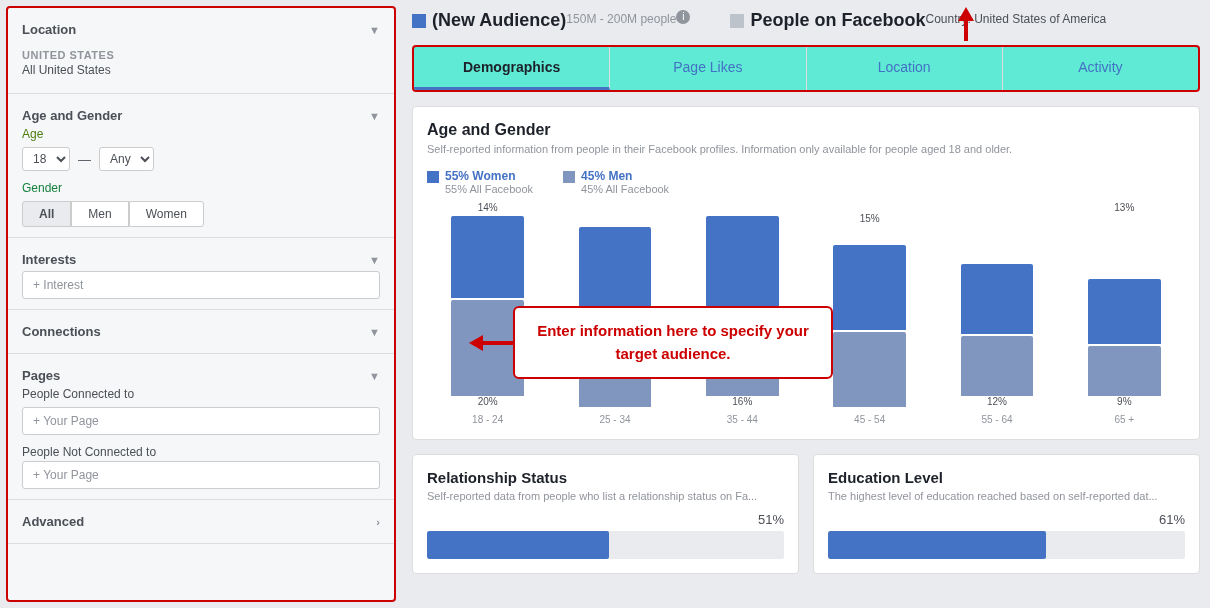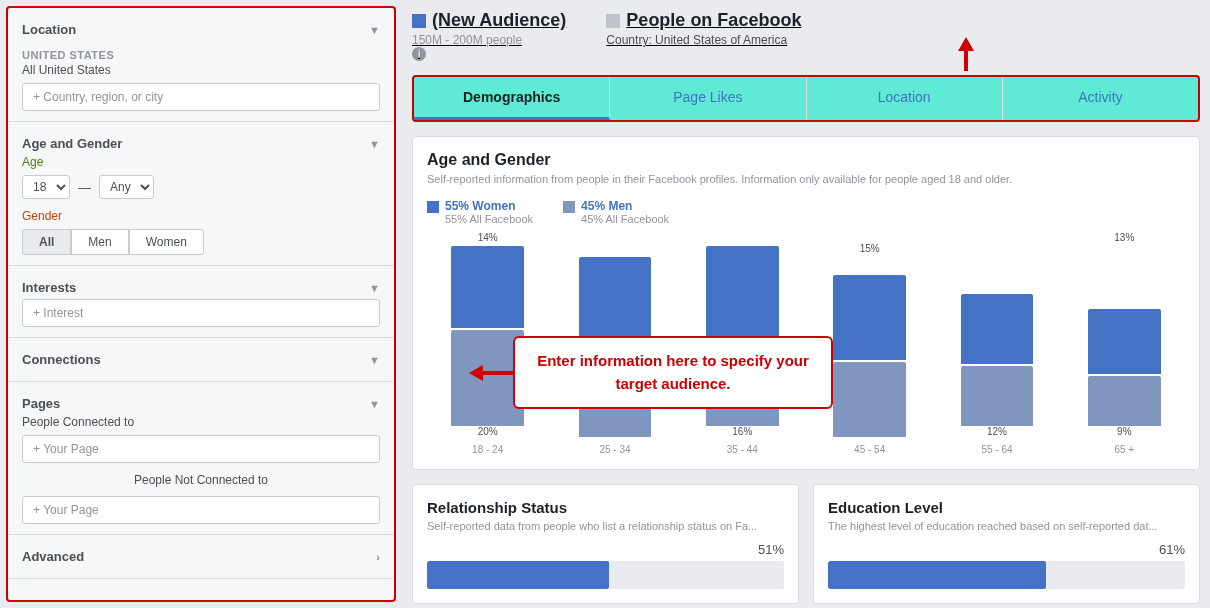--- a/index.html
+++ b/index.html
@@ -79,21 +79,21 @@
       border: 1px solid #ccc;
       border-radius: 3px;
       background: #fff;
       padding: 3px 6px;
       font-size: 12px;
       color: #4b4f56;
     }
 
     .age-dash { font-size: 13px; color: #4b4f56; }
 
-    .gender-label { font-size: 12px; color: #c2410c; margin-bottom: 6px; }
+    .gender-label { font-size: 12px; color: #15803d; margin-bottom: 6px; }
 
     .gender-buttons {
       display: flex;
       gap: 0;
     }
 
     .gender-btn {
       padding: 5px 16px;
       border: 1px solid #ccc;
       background: #fff;
@@ -120,21 +120,21 @@
     }
 
     
     .audience-header {
       display: flex;
       gap: 40px;
       margin-bottom: 10px;
       padding: 4px 0;
     }
 
-    .audience-block { display: flex; flex-direction: column; text-decoration: underline; }
+    .audience-block { display: flex; flex-direction: row; }
 
     .audience-title {
       font-size: 18px;
       font-weight: bold;
       color: #1d2129;
       display: flex;
       align-items: center;
       gap: 6px;
     }
 
@@ -384,21 +384,20 @@
 
 <div class="sidebar">
 
   <div class="sidebar-section">
     <div class="sidebar-section-header">
       <span>Location</span>
       <span class="chevron">▼</span>
     </div>
     <div class="section-label-small">UNITED STATES</div>
     <div class="section-sublabel">All United States</div>
-    <div class="input-with-plus">+ Country, region, or city</div>
   </div>
 
   <div class="sidebar-section">
     <div class="sidebar-section-header">
       <span>Age and Gender</span>
       <span class="chevron">▼</span>
     </div>
     <div class="age-label">Age</div>
     <div class="age-row">
       <select class="age-select">
@@ -432,21 +431,21 @@
     </div>
   </div>
 
   <div class="sidebar-section">
     <div class="sidebar-section-header">
       <span>Pages</span>
       <span class="chevron">▼</span>
     </div>
     <div style="font-size:12px;color:#4b4f56;margin-bottom:6px;">People Connected to</div>
     <div class="input-with-plus" style="margin-bottom:10px;">+ Your Page</div>
-    <div style="font-size:12px;color:#4b4f56;margin-bottom:9px;text-align:center;">People Not Connected to</div>
+    <div style="font-size:12px;color:#4b4f56;margin-bottom:2px;">People Not Connected to</div>
     <div class="input-with-plus">+ Your Page</div>
   </div>
 
   <div class="sidebar-section">
     <div class="sidebar-section-header">
       <span>Advanced</span>
       <span class="chevron">›</span>
     </div>
   </div>
 

